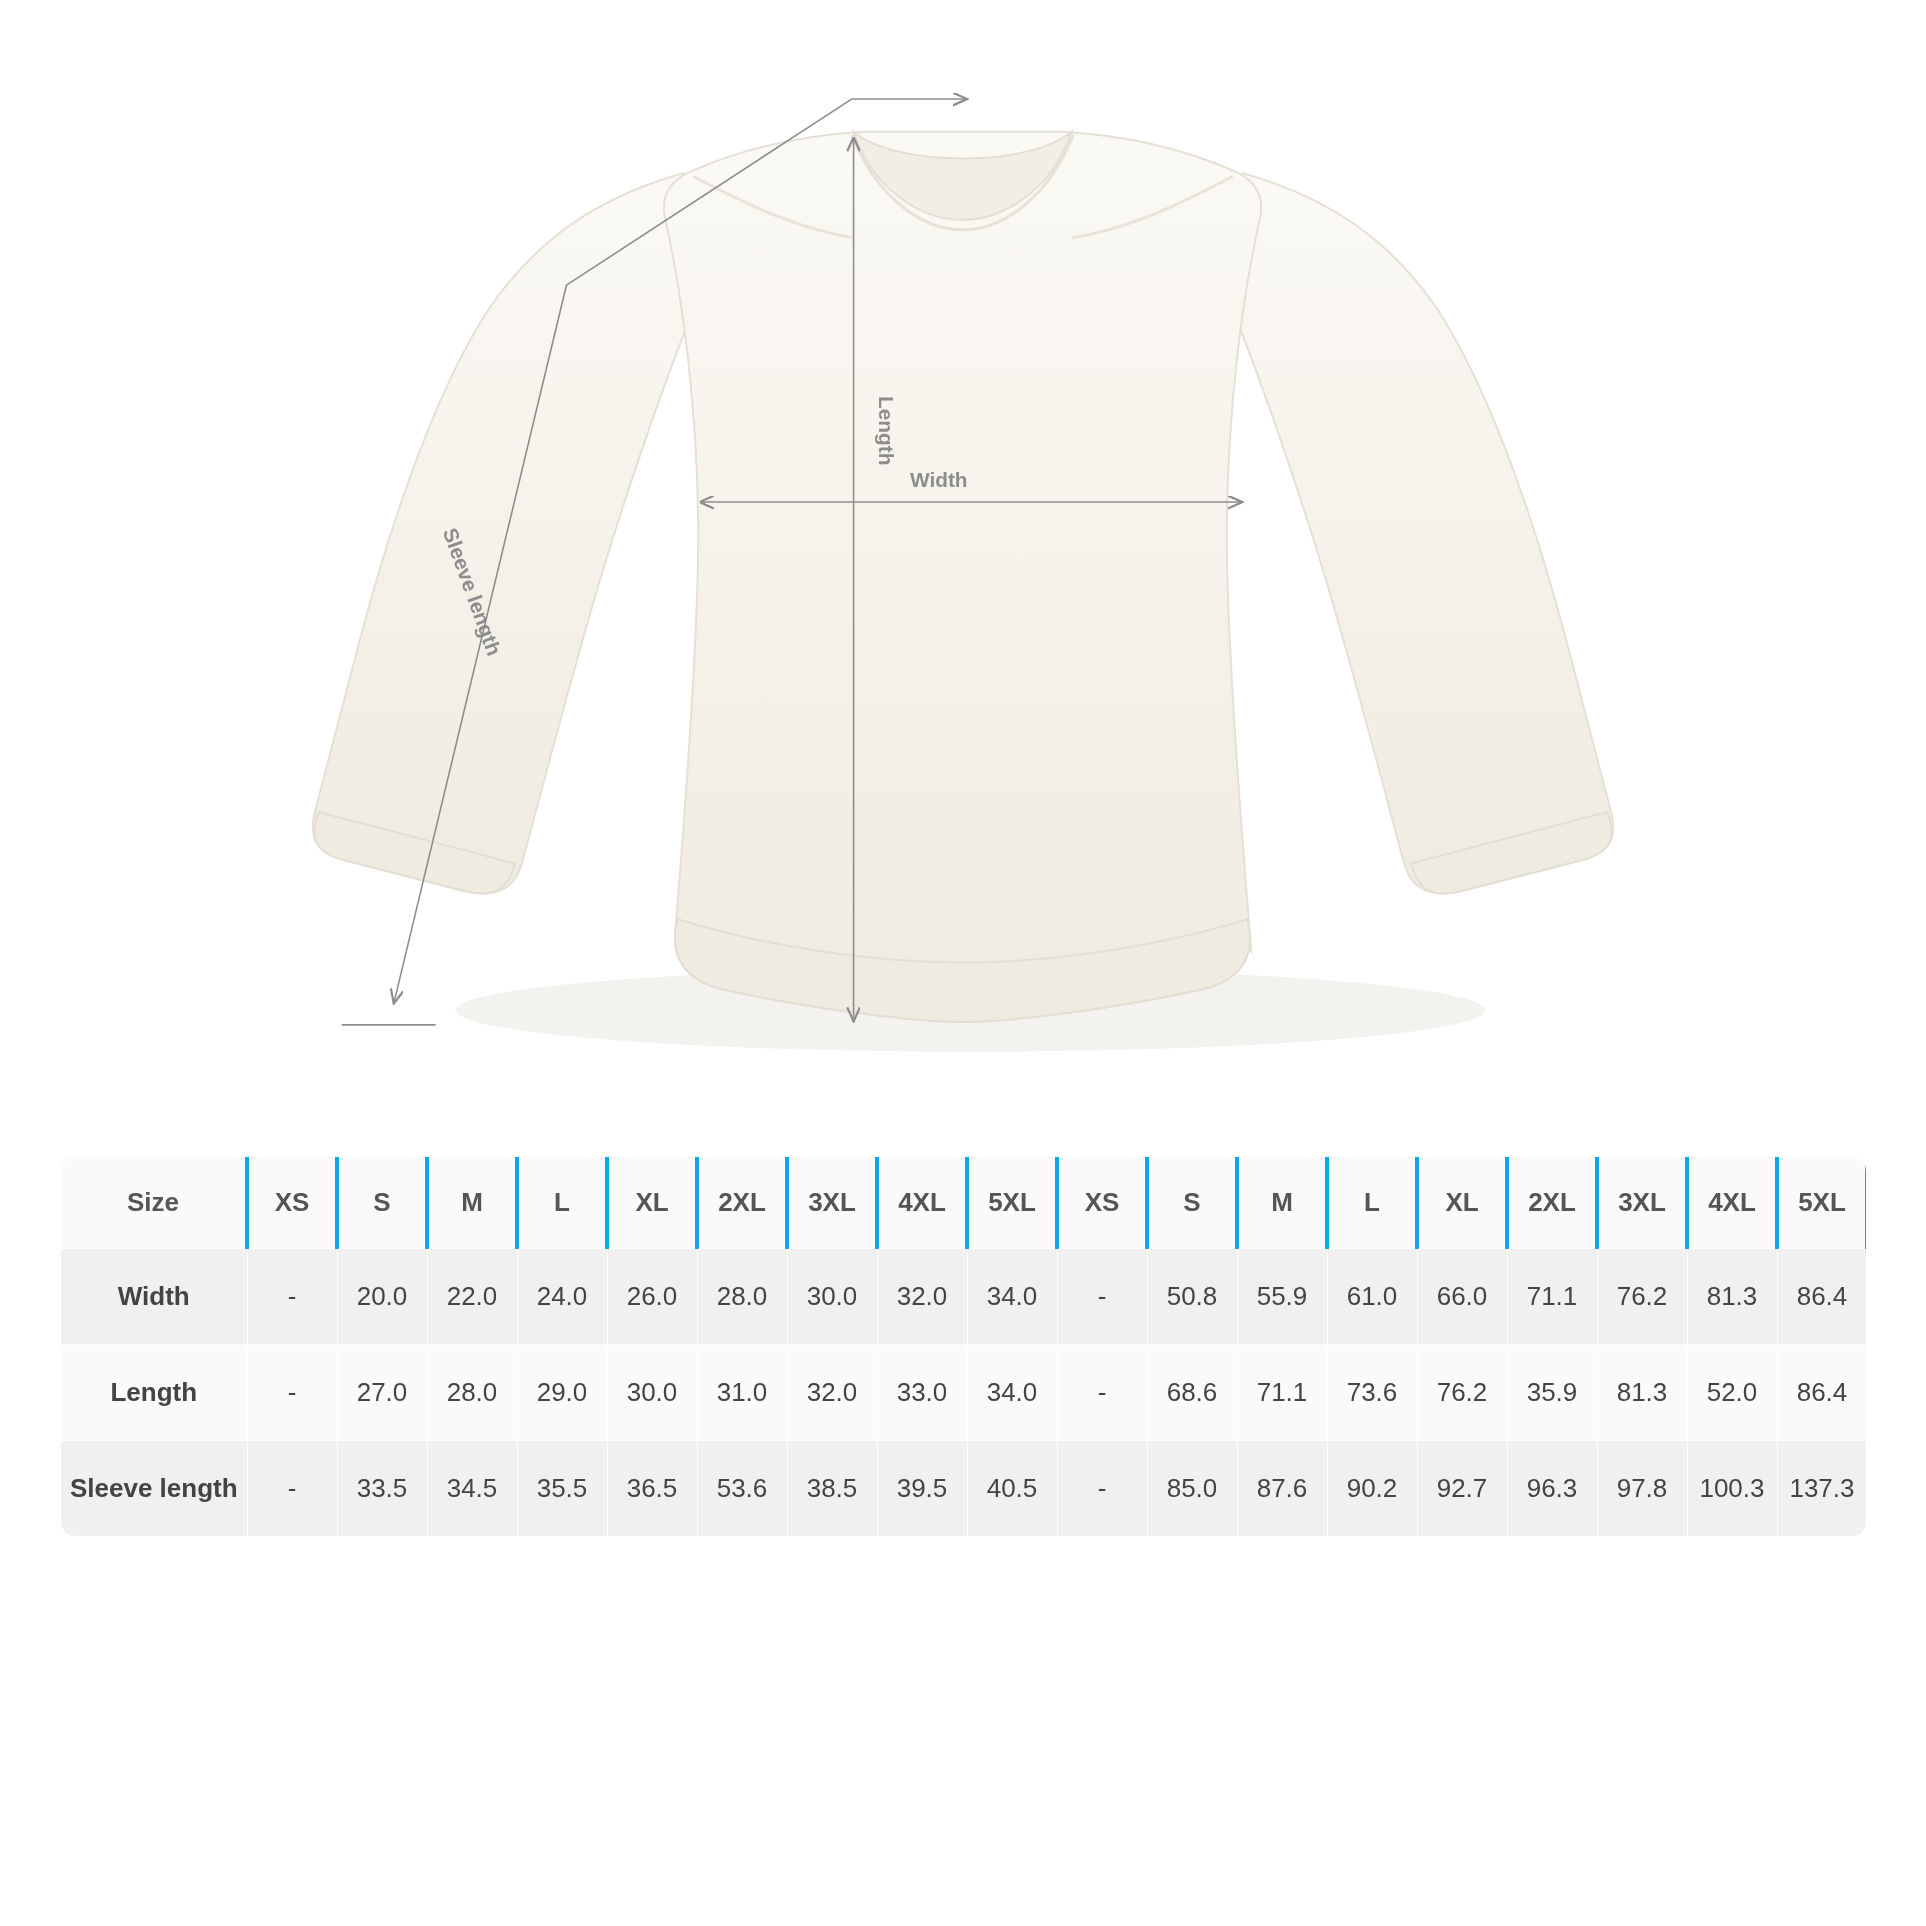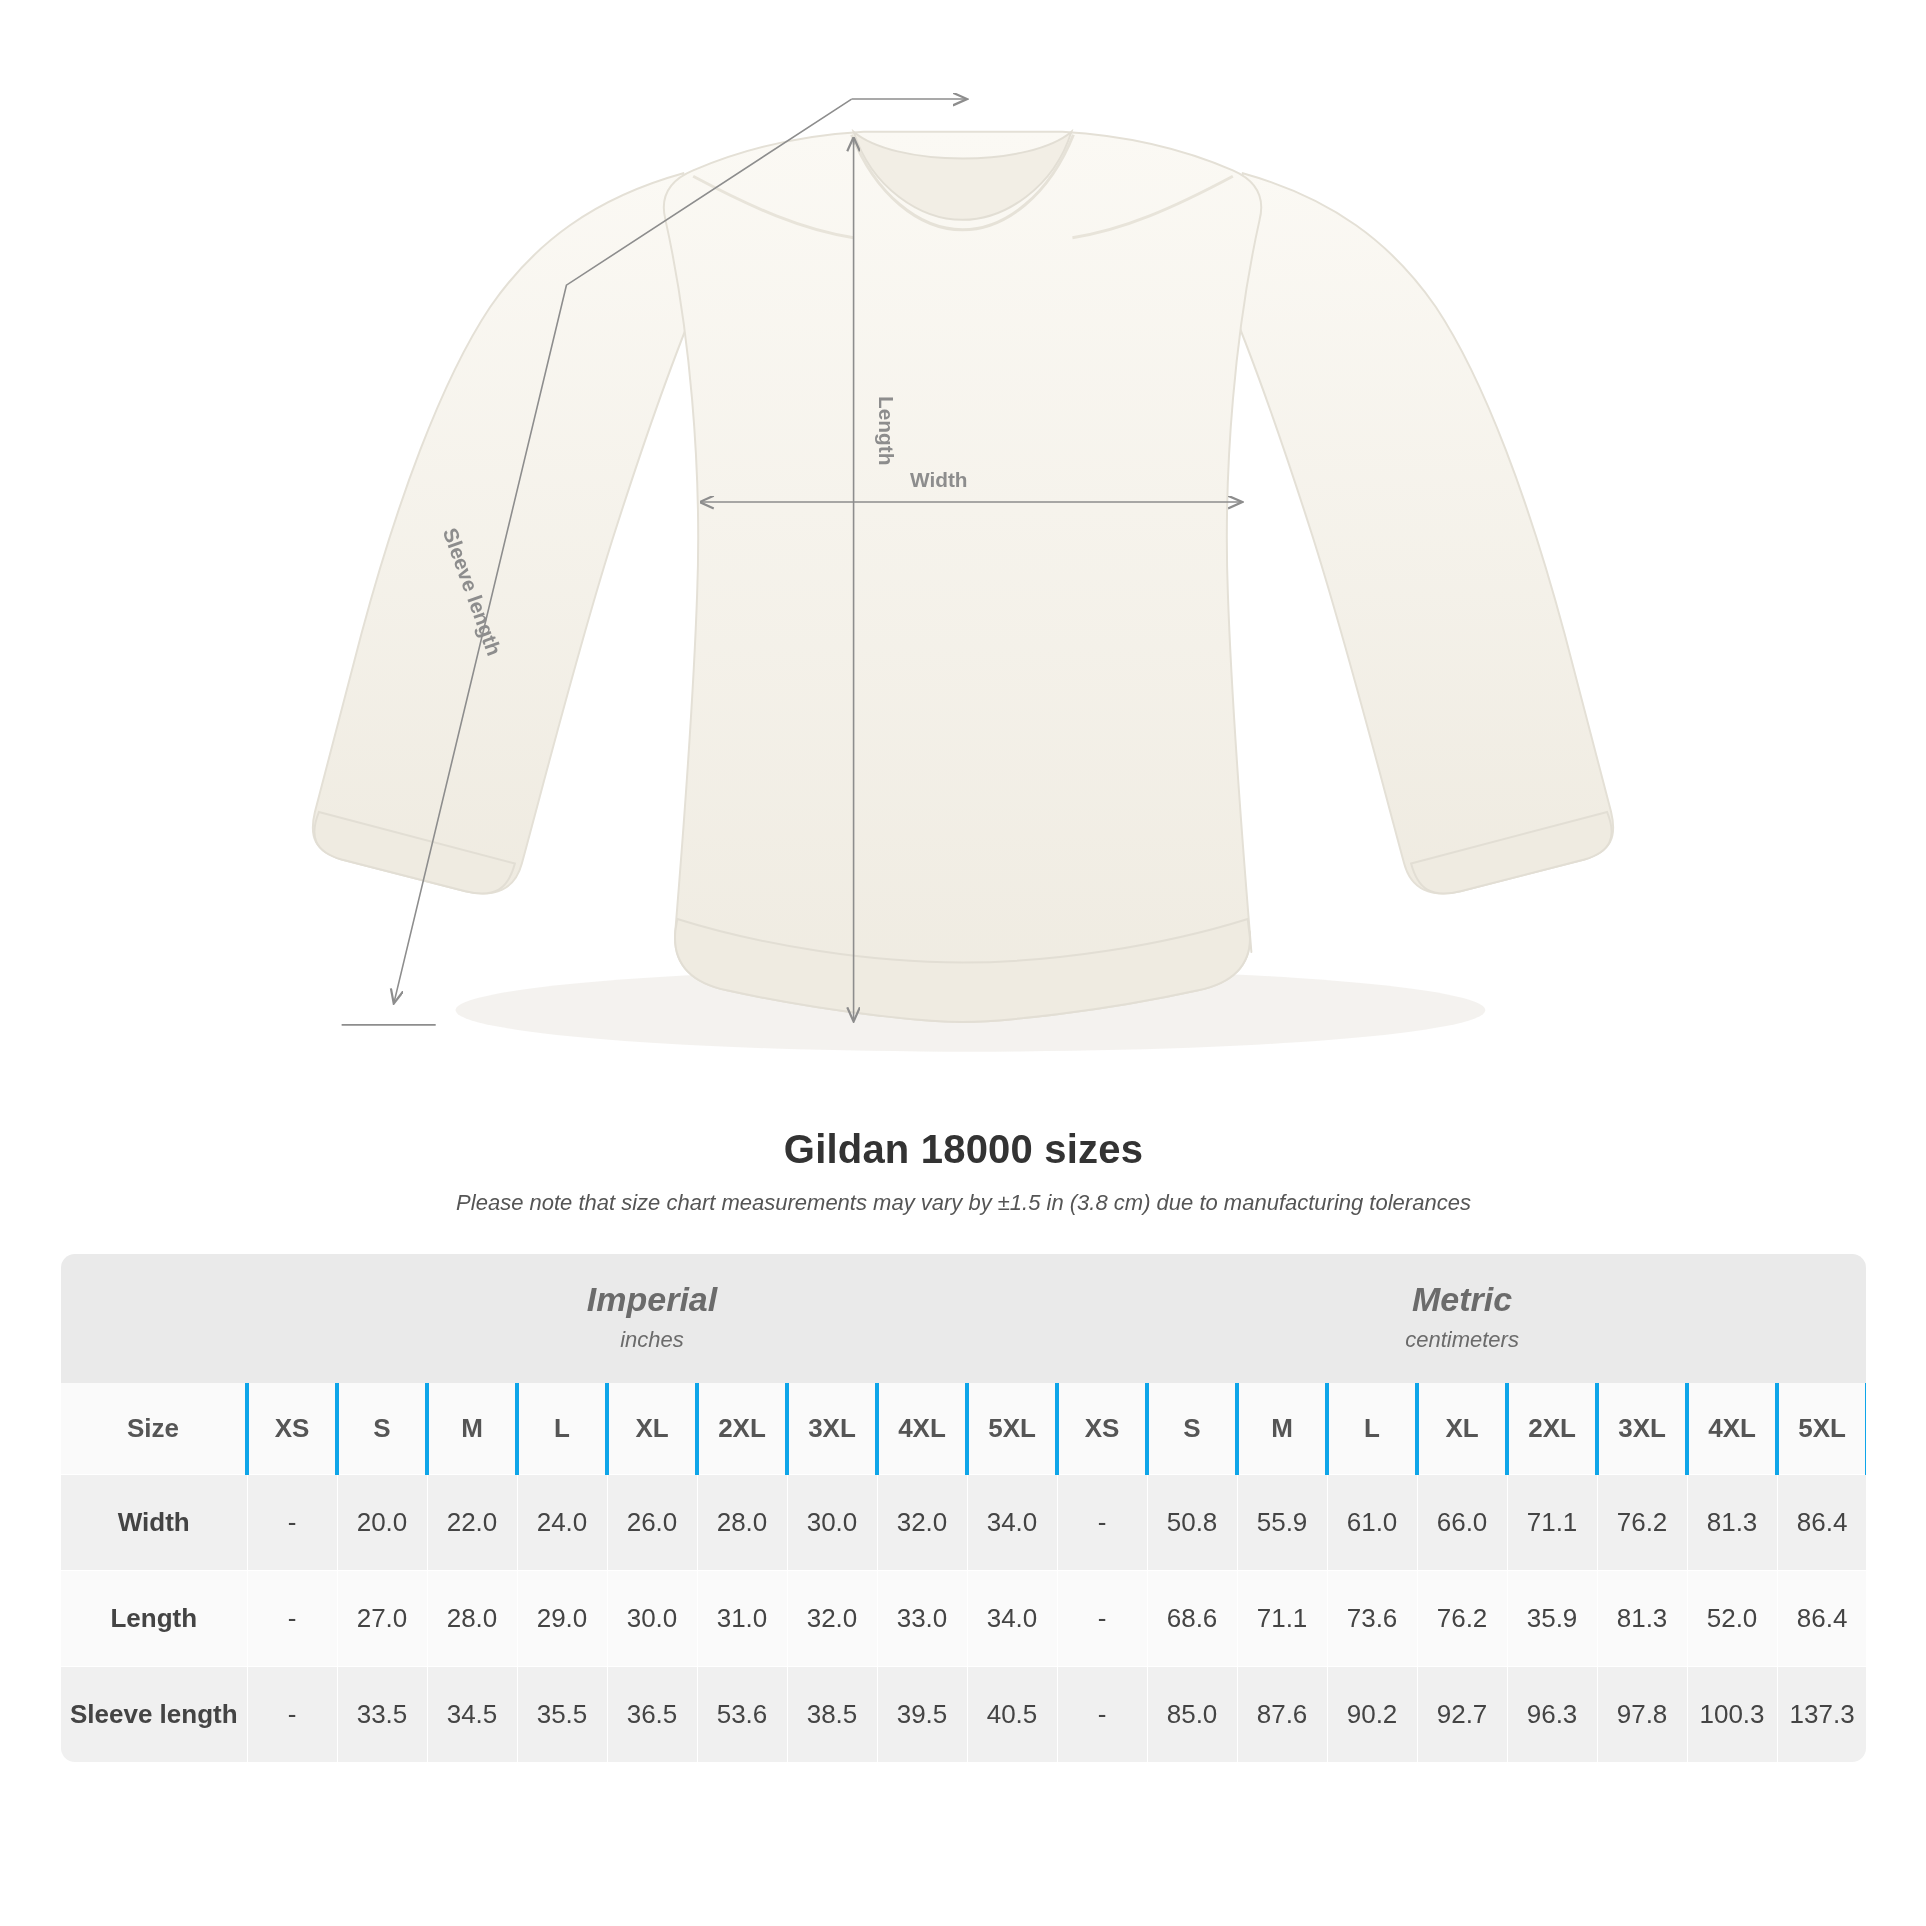--- a/index.html
+++ b/index.html
@@ -219,24 +219,20 @@
         <polyline points="860,100 572,288 398,1012" marker-end="url(#arrowEnd)"></polyline>
         <line x1="345" y1="1035" x2="440" y2="1035"></line>
       </g>
 
       <text class="dim-label" x="888" y="400" transform="rotate(90 888,400)">Length</text>
       <text class="dim-label" x="948" y="492" text-anchor="middle">Width</text>
       <text class="dim-label" x="470" y="600" transform="rotate(70 470,600)" text-anchor="middle">Sleeve length</text>
     </svg>
   </div>
 
-  <div class="title-block">
-    <div class="chart-title">Gildan 18000 sizes</div>
-    <div class="chart-note">Please note that size chart measurements may vary by ±1.5 in (3.8 cm) due to manufacturing tolerances</div>
-  </div>
 
   <div class="table-wrap">
     <table class="size-table">
       <colgroup>
         <col class="col-label">
         <col class="col-cell">
           <col class="col-cell">
           <col class="col-cell">
           <col class="col-cell">
         <col class="col-cell">
@@ -248,31 +244,20 @@
           <col class="col-cell">
           <col class="col-cell">
           <col class="col-cell">
         <col class="col-cell">
           <col class="col-cell">
           <col class="col-cell">
           <col class="col-cell">
           <col class="col-cell">
       </colgroup>
       <tbody id="table-body">
-          <tr class="unit-row">
-            <td></td>
-            <td colspan="9">
-              <div class="unit-name">Imperial</div>
-              <div class="unit-sub">inches</div>
-            </td>
-            <td colspan="9">
-              <div class="unit-name">Metric</div>
-              <div class="unit-sub">centimeters</div>
-            </td>
-          </tr>
           <tr class="size-row">
             <td class="rowlabel">Size</td>
             <td>XS</td>
             <td>S</td>
             <td>M</td>
             <td>L</td>
             <td>XL</td>
             <td>2XL</td>
             <td>3XL</td>
             <td>4XL</td>

